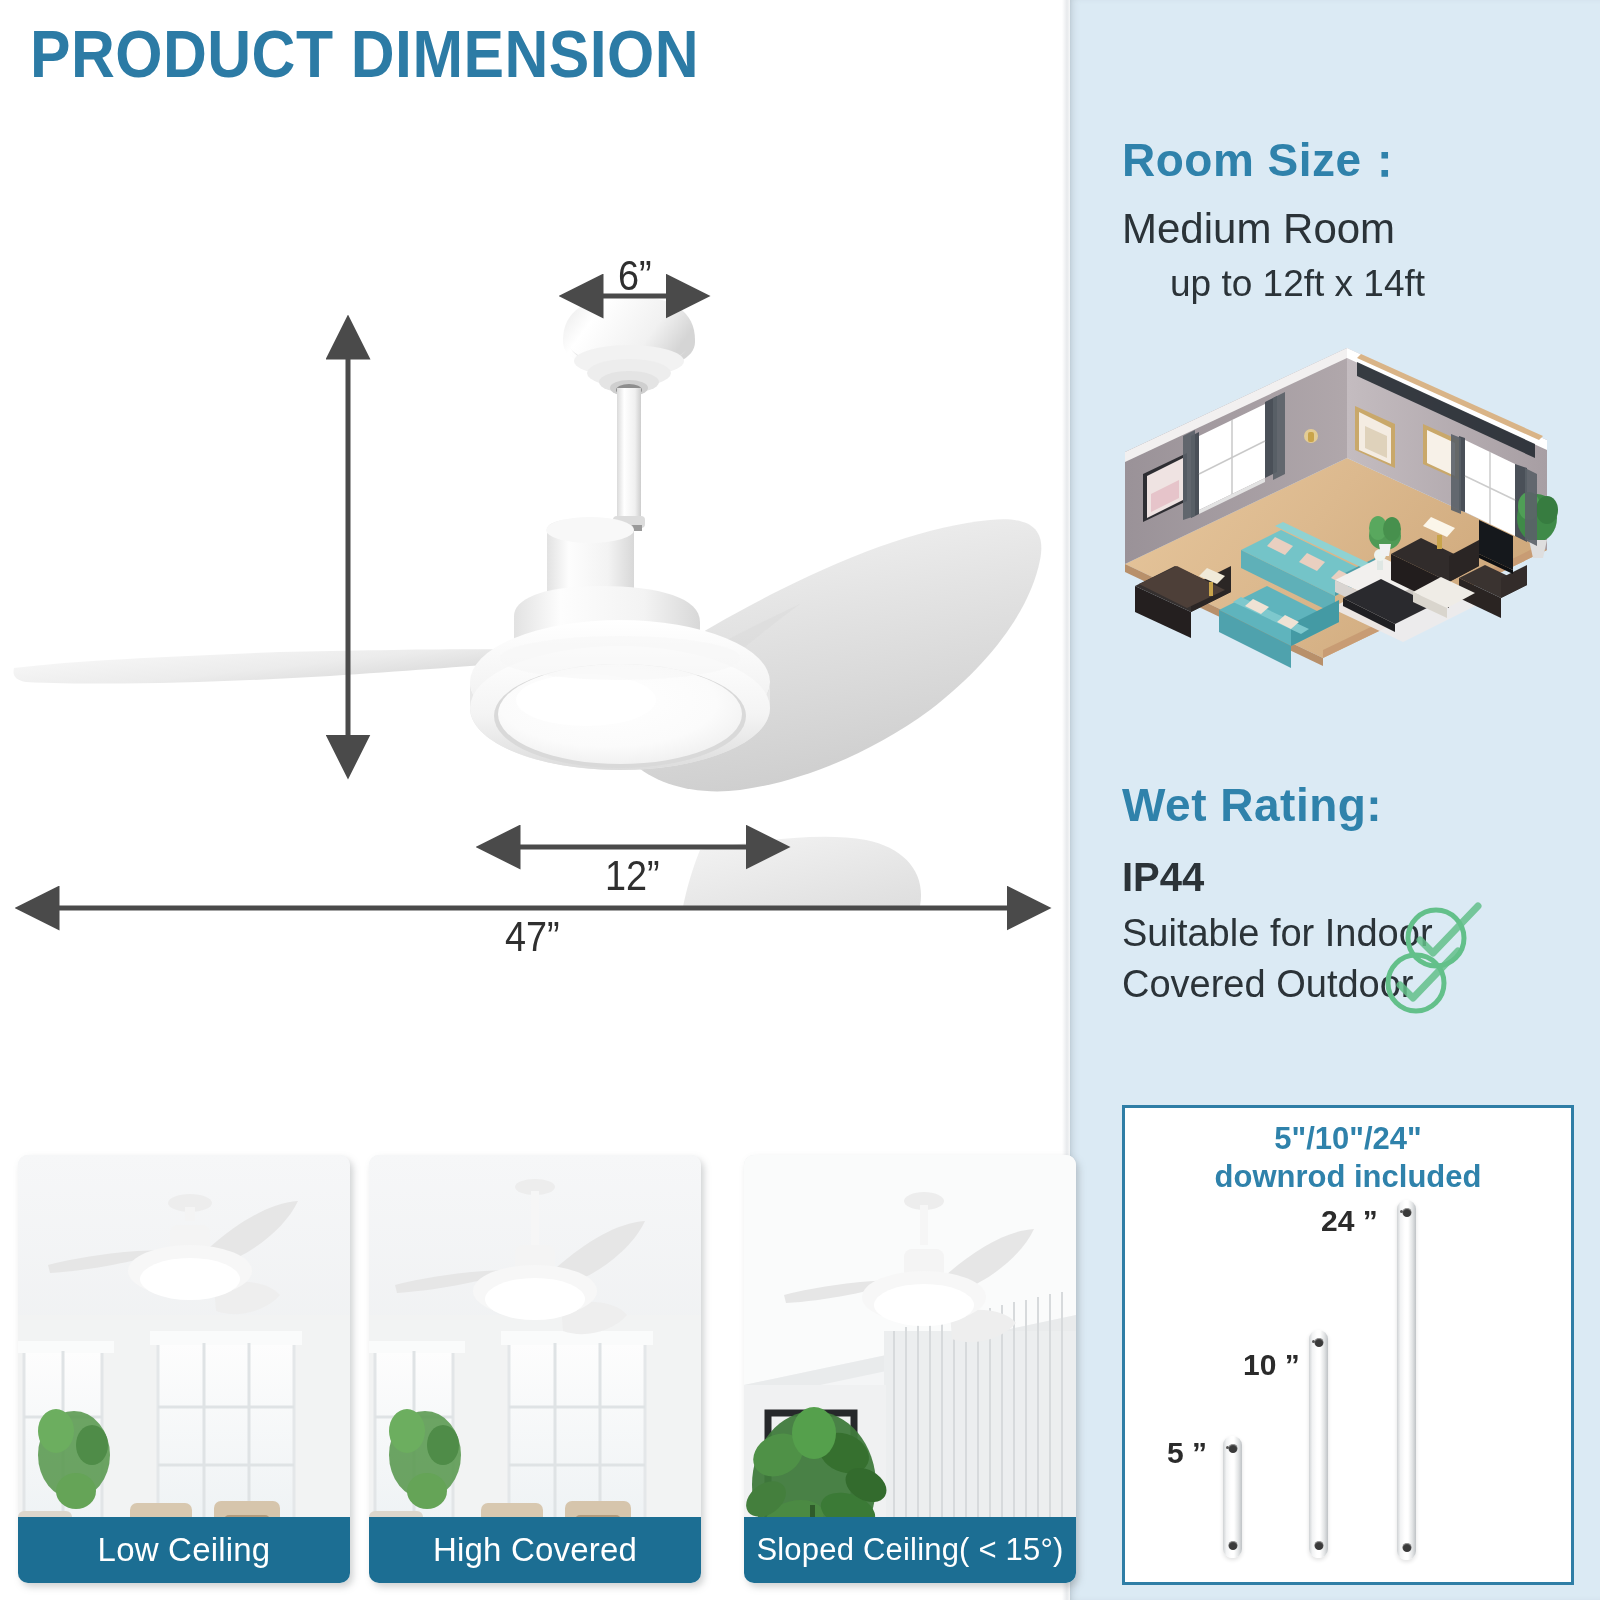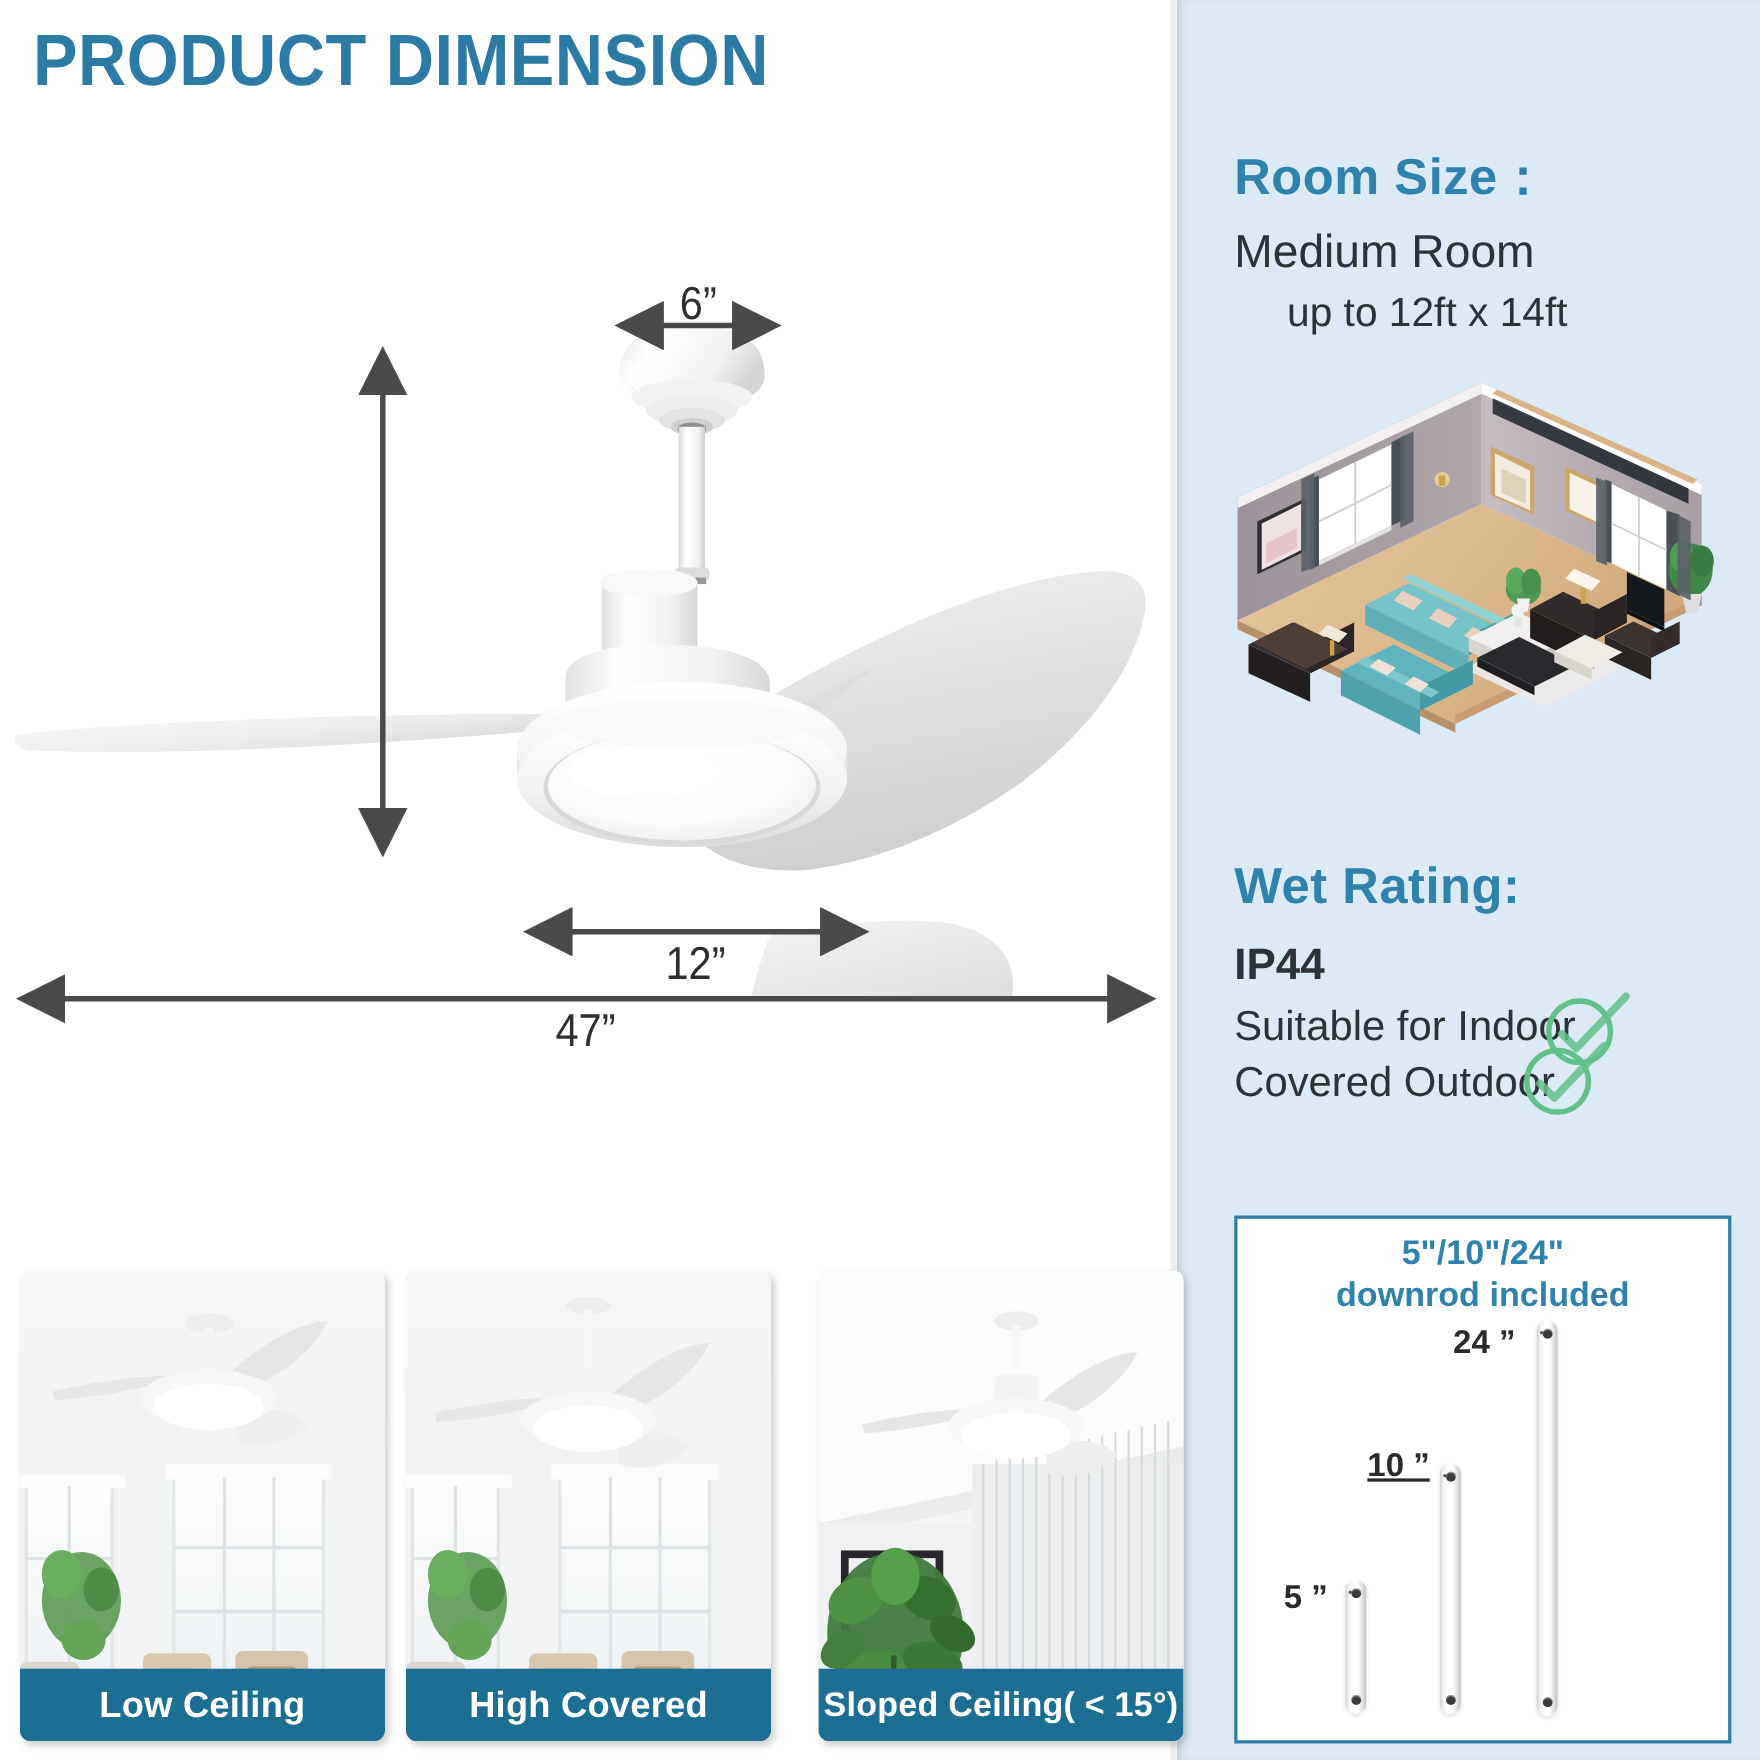--- a/index.html
+++ b/index.html
@@ -154,21 +154,21 @@
     box-shadow: 3px 4px 7px rgba(120,125,130,.35);
   }
   .thumb:nth-child(1) { left: 18px; }
   .thumb:nth-child(2) { left: 369px; }
   .thumb:nth-child(3) { left: 744px; }
   .thumb-photo { position: absolute; inset: 0; }
   .thumb-caption {
     position: absolute; left: 0; right: 0; bottom: 0; height: 66px;
     background: #1c6e93;
     color: #ffffff;
-    font-size: 33px; font-weight: 700;
+    font-size: 33px; font-weight: 400;
     display: flex; align-items: center; justify-content: center;
     white-space: nowrap;
     letter-spacing: .2px;
   }
   .thumb-caption.narrow { font-size: 31px; }
 </style>
 </head>
 <body>
 
 <div id="page">
@@ -474,21 +474,21 @@
       <div>downrod included</div>
     </div>
 
     <div class="rod-label" style="left:196px; top:96px;">24 ”</div>
     <div class="rod" style="left:272px; top:92px; height:360px;">
       <div class="hole-top"></div>
         <div class="dot"></div>
         <div class="hole-bot"></div>
     </div>
 
-    <div class="rod-label" style="left:118px; top:208px;text-decoration:underline;">10 ”</div>
+    <div class="rod-label" style="left:118px; top:240px;">10 ”</div>
     <div class="rod" style="left:184px; top:222px; height:228px;">
       <div class="hole-top"></div>
         <div class="dot"></div>
         <div class="hole-bot"></div>
     </div>
 
     <div class="rod-label" style="left:42px; top:328px;">5 ”</div>
     <div class="rod" style="left:98px; top:328px; height:122px;">
       <div class="hole-top"></div>
         <div class="dot"></div>

